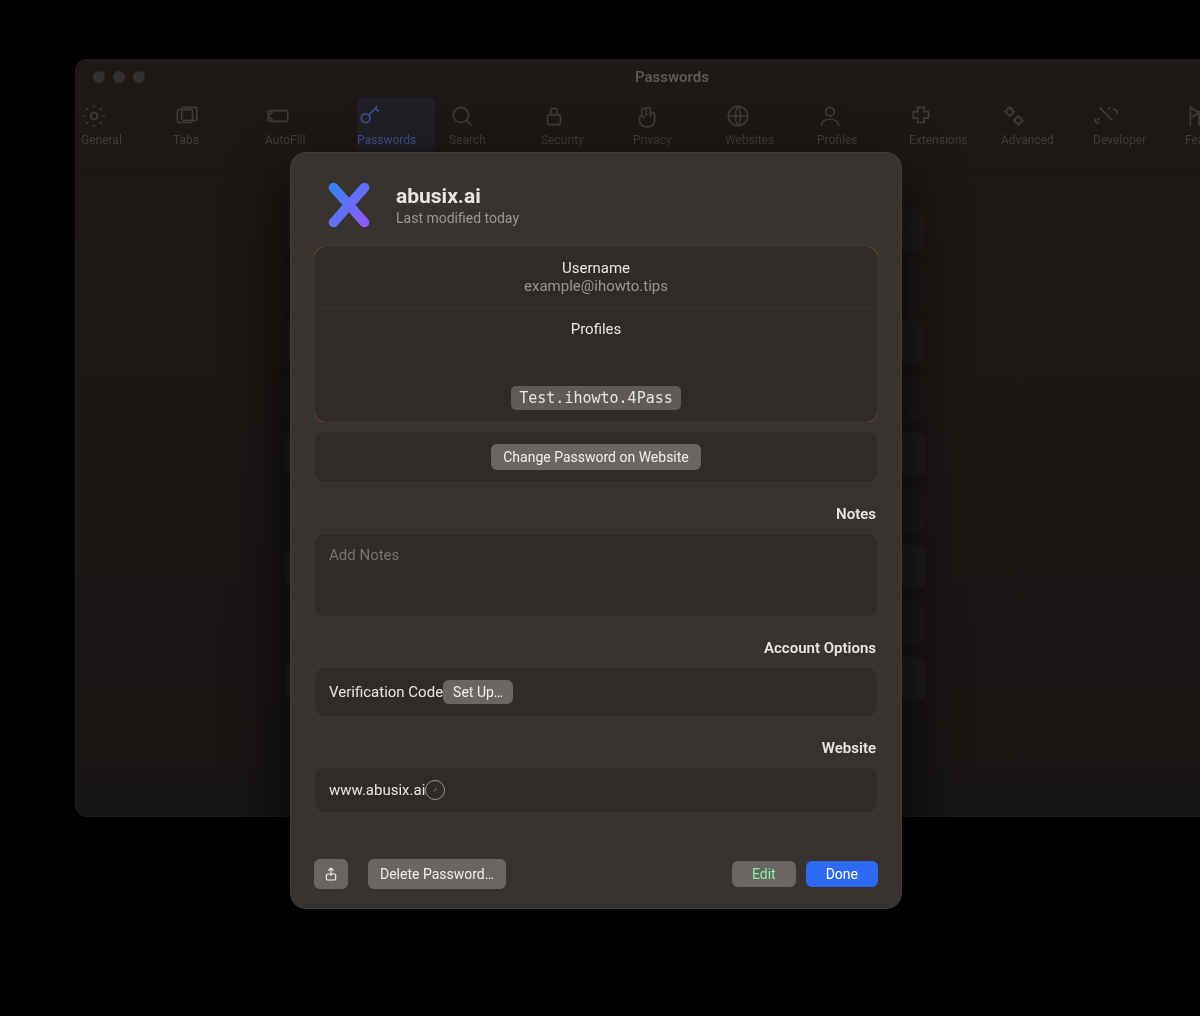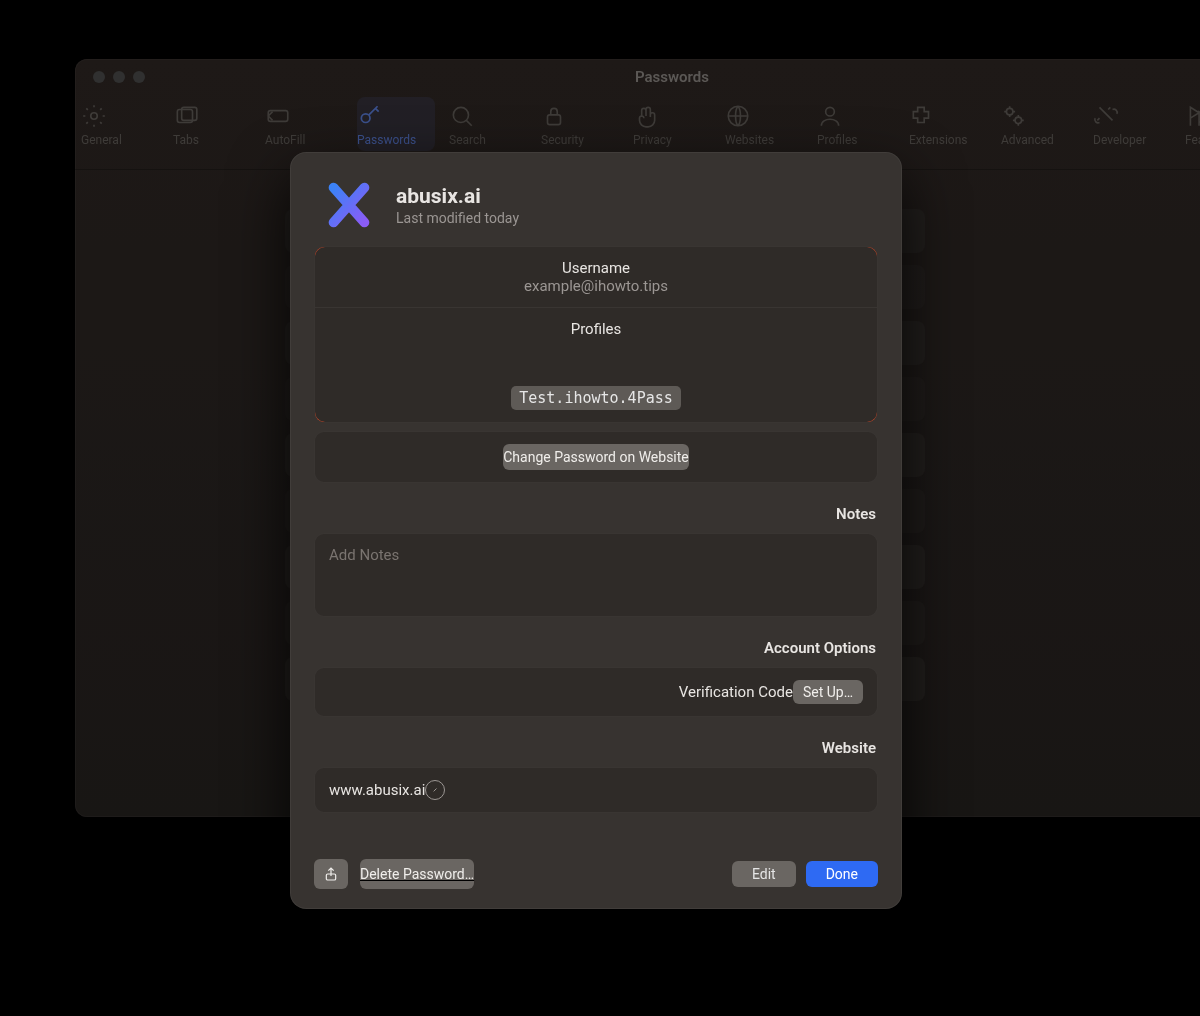--- a/index.html
+++ b/index.html
@@ -54,41 +54,41 @@
   .site-title .name{color:var(--text-primary);font-size:21px;font-weight:700;}
   .site-title .sub{color:var(--text-dim);font-size:14px;margin-top:2px;}
 
   .card{background:var(--bg-notes);border:1px solid rgba(255,255,255,0.05);border-radius:10px;overflow:hidden;}
   .row{display:flex;align-items:center;justify-content:space-between;padding:12px 14px;color:var(--text-primary);font-size:15px;flex-direction:column;}
   .row+.row{border-top:1px solid rgba(255,255,255,0.05);}
   .row .label{color:var(--text-primary);}
   .row .value{color:var(--text-dim);}
   .pwd-chip{font-family:ui-monospace,Menlo,Consolas,monospace;background:#5e5a56;color:#e6e6e6;border-radius:5px;padding:3px 8px;margin-top:48px;}
   .row-action{justify-content:flex-end;}
-  .chip-btn{background:var(--chip);color:#f0eeeb;border:none;border-radius:6px;padding:5px 0;font-size:14px;cursor:pointer;}
+  .chip-btn{background:var(--chip);color:#f0eeeb;border:none;border-radius:6px;padding:5px 12px;font-size:14px;cursor:pointer;}
   .chip-btn.small{padding:4px 10px;}
   .highlighted{position:relative;}
   .highlighted::before{content:"";position:absolute;inset:-4px;border:4px solid var(--highlight-border);border-radius:14px;pointer-events:none;}
 
   .section-label{color:var(--text-primary);font-size:15px;font-weight:600;margin:22px 2px 10px 2px;text-align:right;}
   .notes-field{background:var(--bg-notes);border:1px solid rgba(255,255,255,0.05);border-radius:10px;min-height:84px;padding:12px 14px;color:var(--text-verydim);font-size:15px;}
-  .verif-row{display:flex;justify-content:flex-end;align-items:center;background:var(--bg-notes);border:1px solid rgba(255,255,255,0.05);border-radius:10px;padding:12px 14px;}
+  .verif-row{display:flex;justify-content:flex-start;align-items:center;background:var(--bg-notes);border:1px solid rgba(255,255,255,0.05);border-radius:10px;padding:12px 14px;}
   .verif-row .vlabel{color:var(--text-primary);font-size:15px;}
   .website-row{display:flex;align-items:center;background:var(--bg-notes);border:1px solid rgba(255,255,255,0.05);border-radius:10px;padding:12px 14px;}
   .website-row .url{color:var(--text-primary);font-size:15px;}
   .compass{width:20px;height:20px;border:1.5px solid #9b9693;border-radius:50%;display:flex;align-items:center;justify-content:center;color:#9b9693;}
   .compass svg{width:10px;height:10px;}
 
   .footer{display:flex;justify-content:space-between;align-items:center;margin-top:46px;}
-  .footer-left{display:flex;gap:12px;text-decoration:underline;}
+  .footer-left{display:flex;gap:20px;}
   .icon-btn{width:34px;height:30px;background:var(--chip);border:none;border-radius:6px;display:flex;align-items:center;justify-content:center;cursor:pointer;}
   .icon-btn svg{width:16px;height:16px;stroke:#f0eeeb;}
   .footer-right{display:flex;gap:10px;}
   .btn{border:none;border-radius:6px;padding:5px 20px;font-size:14px;cursor:pointer;}
-  .btn.secondary{background:var(--chip);color:#e5e5e5;text-align:right;}
+  .btn.secondary{background:var(--chip);color:#86efac;text-align:right;}
   .btn.primary{background:var(--blue);color:#fff;}
 </style>
 </head>
 <body>
 
 <div class="window">
   <div class="titlebar">
     <div class="traffic">
       <span></span>
       <span></span>

